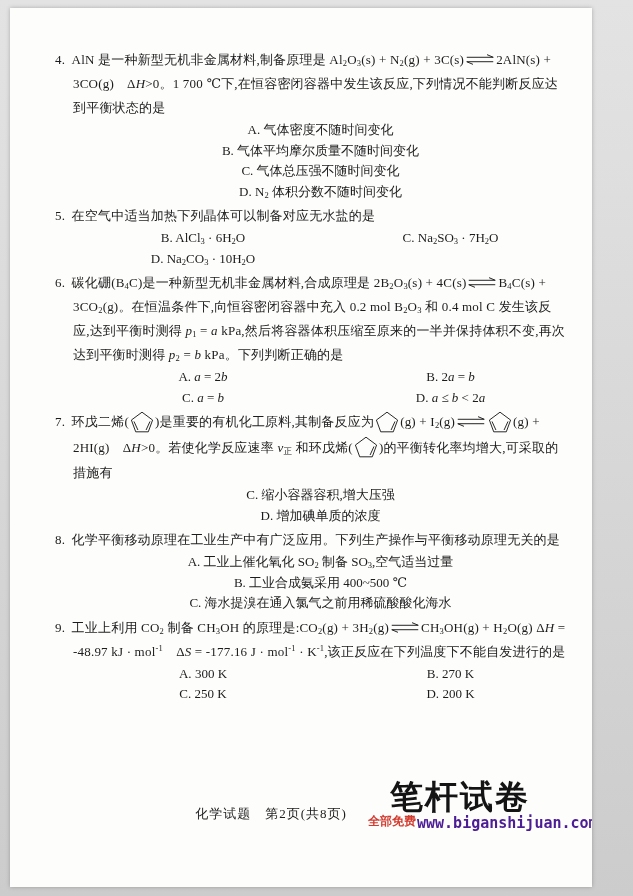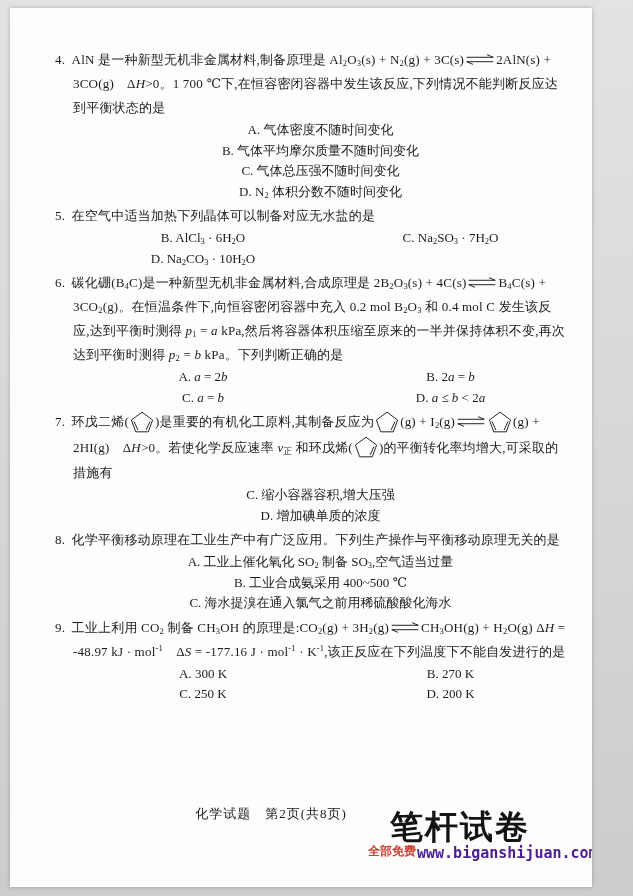--- a/index.html
+++ b/index.html
@@ -59,21 +59,21 @@
     position:absolute;
     top:797px;left:0;width:100%;
     text-align:center;
     font-size:13px;
     letter-spacing:1px;
     transform:translateX(-30px);
   }
   .footer .f-title{margin-right:14px;}
   .watermark{
     position:absolute;
-    left:358px;top:802px;
+    left:358px;top:772px;
     line-height:1;
   }
   .wm-brand{
     font-family:"DejaVu Sans","Liberation Sans",sans-serif;
     font-weight:bold;
     font-size:33px;
     letter-spacing:2px;
     color:#141414;
     margin-left:22px;
   }

